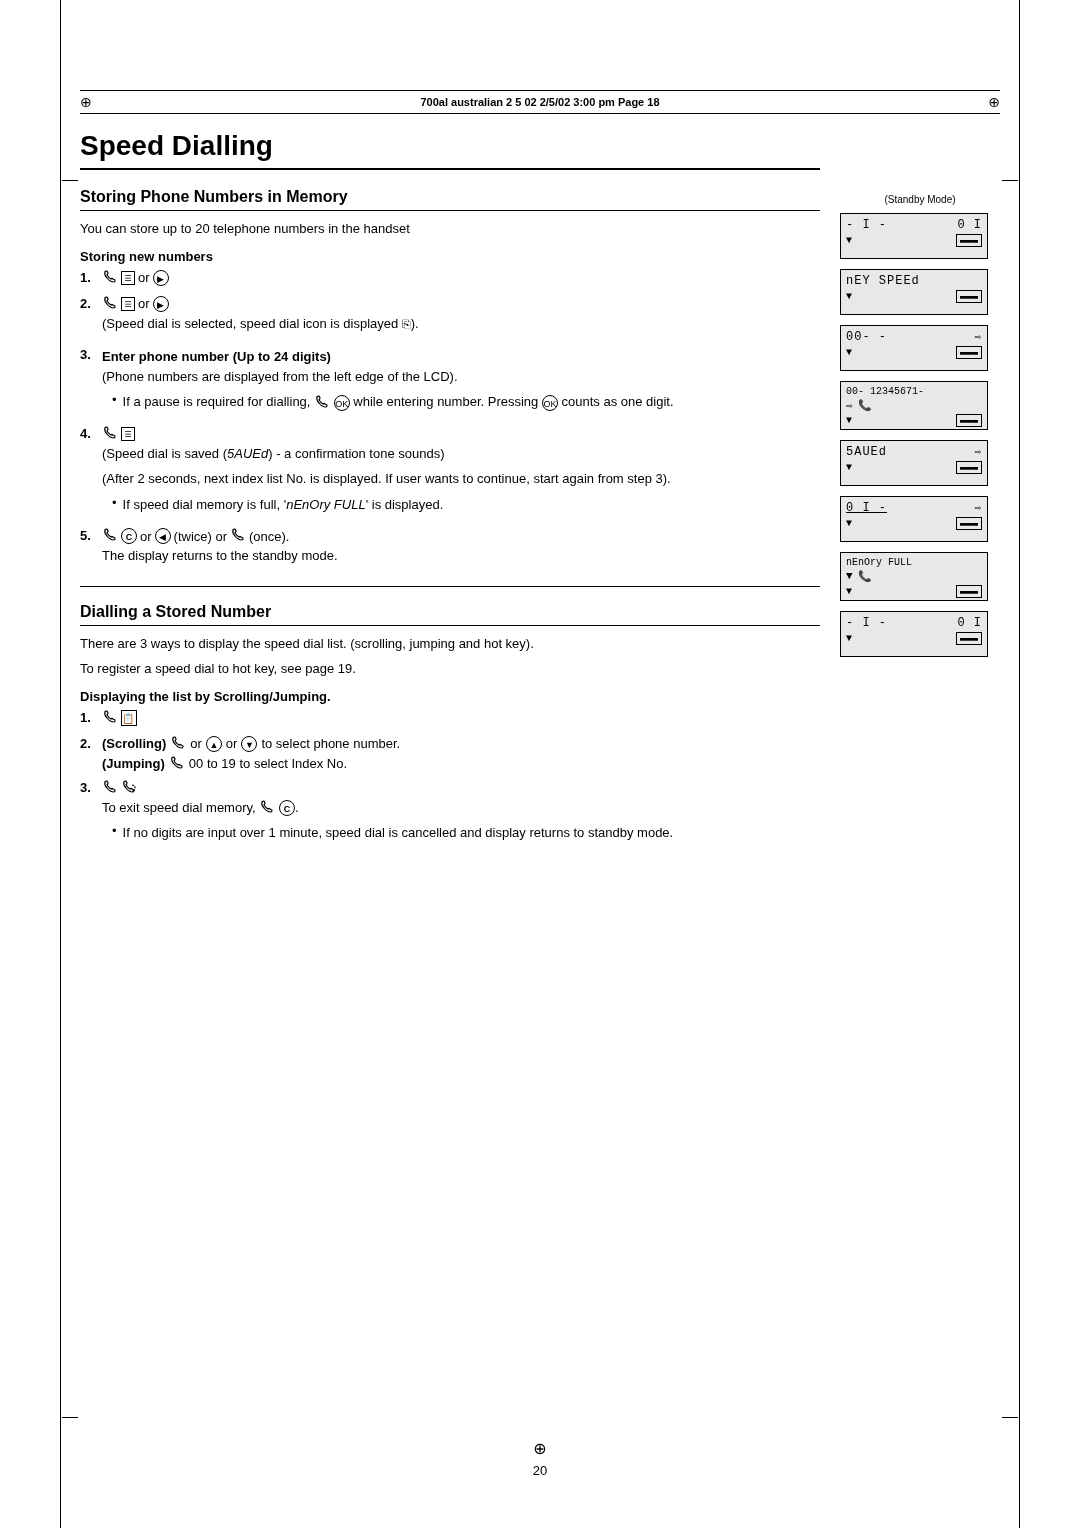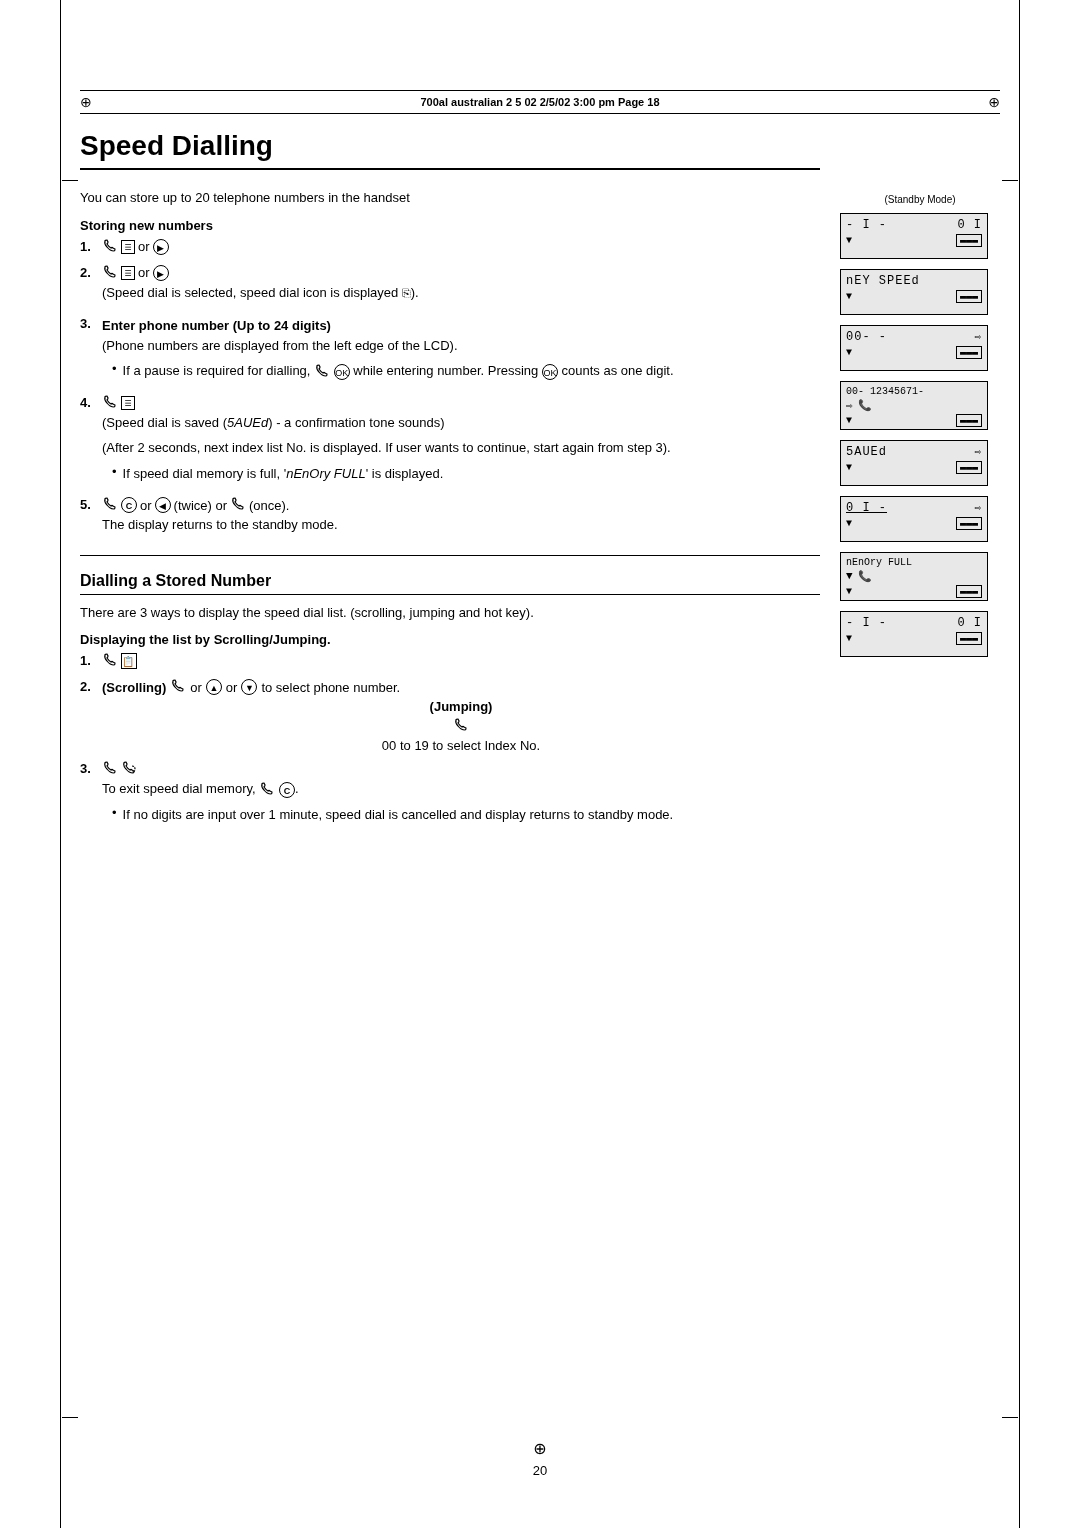--- a/index.html
+++ b/index.html
@@ -268,20 +268,21 @@
   <span class="header-text">700al   australian 2 5 02   2/5/02   3:00 pm   Page 18</span>
   <span style="font-size:14px; margin-left:6px;">⊕</span>
 </div>
 
 <div class="main-content">
 
   <div class="left-column">
 
     <h1 class="page-title">Speed Dialling</h1>
 
+    <h2 class="section-heading">Storing Phone Numbers in Memory</h2>
     <p class="body-text">You can store up to 20 telephone numbers in the handset</p>
 
     <p class="section-subheading">Storing new numbers</p>
 
     <div class="step">
       <span class="step-num">1.</span>
       <div class="step-content">
         <div class="step-icons">
 
           <svg class="phone-svg" viewBox="0 0 16 16" fill="none" stroke="black" stroke-width="1.2">
@@ -367,20 +368,21 @@
         </div>
         <p class="body-text">The display returns to the standby mode.</p>
       </div>
     </div>
 
     <hr class="section-divider">
 
     <div class="section2">
       <h2 class="section-heading">Dialling a Stored Number</h2>
       <p class="body-text">There are 3 ways to display the speed dial list. (scrolling, jumping and hot key).</p>
+      <p class="body-text">To register a speed dial to hot key, see page 19.</p>
 
       <p class="section-subheading">Displaying the list by Scrolling/Jumping.</p>
 
       <div class="step">
         <span class="step-num">1.</span>
         <div class="step-content">
           <div class="step-icons">
             <svg class="phone-svg" viewBox="0 0 16 16" fill="none" stroke="black" stroke-width="1.2">
               <path d="M3 2 Q3 1 5 1 L6 3 Q6 4 5 5 Q7 8 9 9 Q10 8 11 9 L13 10 Q13 12 12 12 Q8 12 5 8 Q2 5 3 2Z"></path>
             </svg>
@@ -397,21 +399,21 @@
             <strong>(Scrolling)</strong>
             <svg class="phone-svg" viewBox="0 0 16 16" fill="none" stroke="black" stroke-width="1.2">
               <path d="M3 2 Q3 1 5 1 L6 3 Q6 4 5 5 Q7 8 9 9 Q10 8 11 9 L13 10 Q13 12 12 12 Q8 12 5 8 Q2 5 3 2Z"></path>
             </svg>
             <span>or</span>
             <span style="border:1px solid #000; border-radius:50%; display:inline-block; width:16px; height:16px; font-size:9px; text-align:center; line-height:16px;">▲</span>
             <span>or</span>
             <span style="border:1px solid #000; border-radius:50%; display:inline-block; width:16px; height:16px; font-size:9px; text-align:center; line-height:16px;">▼</span>
             <span>to select phone number.</span>
           </div>
-          <div style="display:flex; align-items:center; gap:4px; margin-top:4px; flex-wrap:wrap;flex-direction:column;">
+          <div style="display:flex; align-items:center; gap:4px; margin-top:4px; flex-wrap:wrap;">
             <strong>(Jumping)</strong>
             <svg class="phone-svg" viewBox="0 0 16 16" fill="none" stroke="black" stroke-width="1.2">
               <path d="M3 2 Q3 1 5 1 L6 3 Q6 4 5 5 Q7 8 9 9 Q10 8 11 9 L13 10 Q13 12 12 12 Q8 12 5 8 Q2 5 3 2Z"></path>
             </svg>
             <span>00 to 19 to select Index No.</span>
           </div>
         </div>
       </div>
 
       <div class="step">

